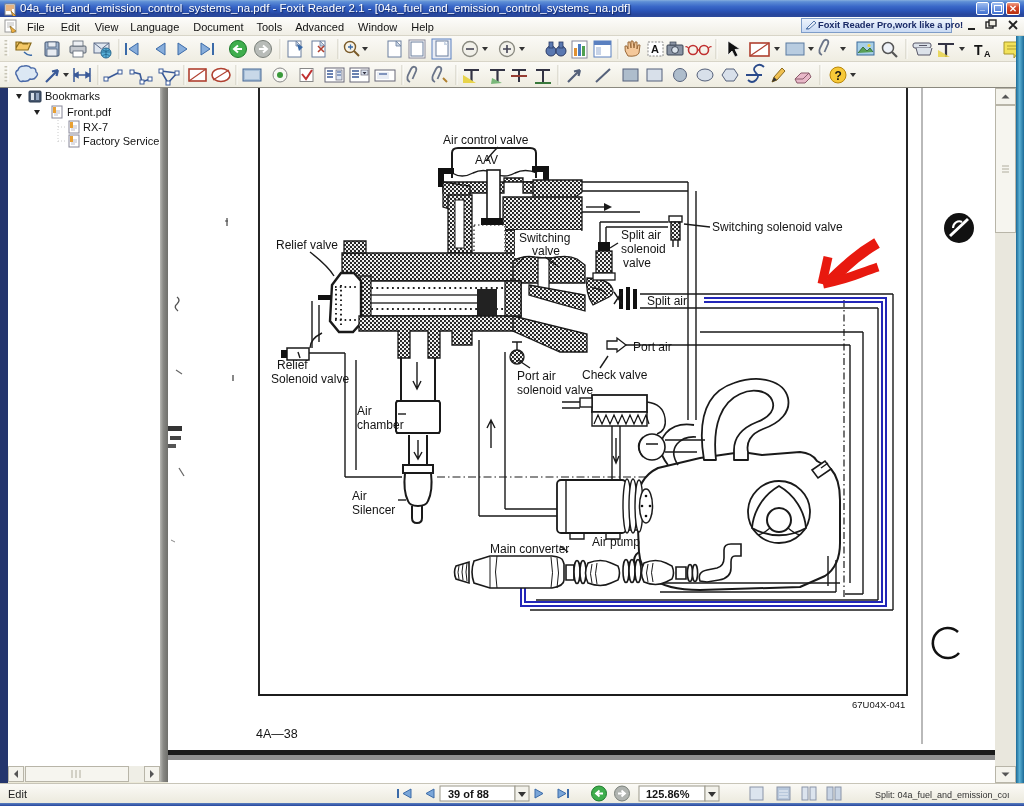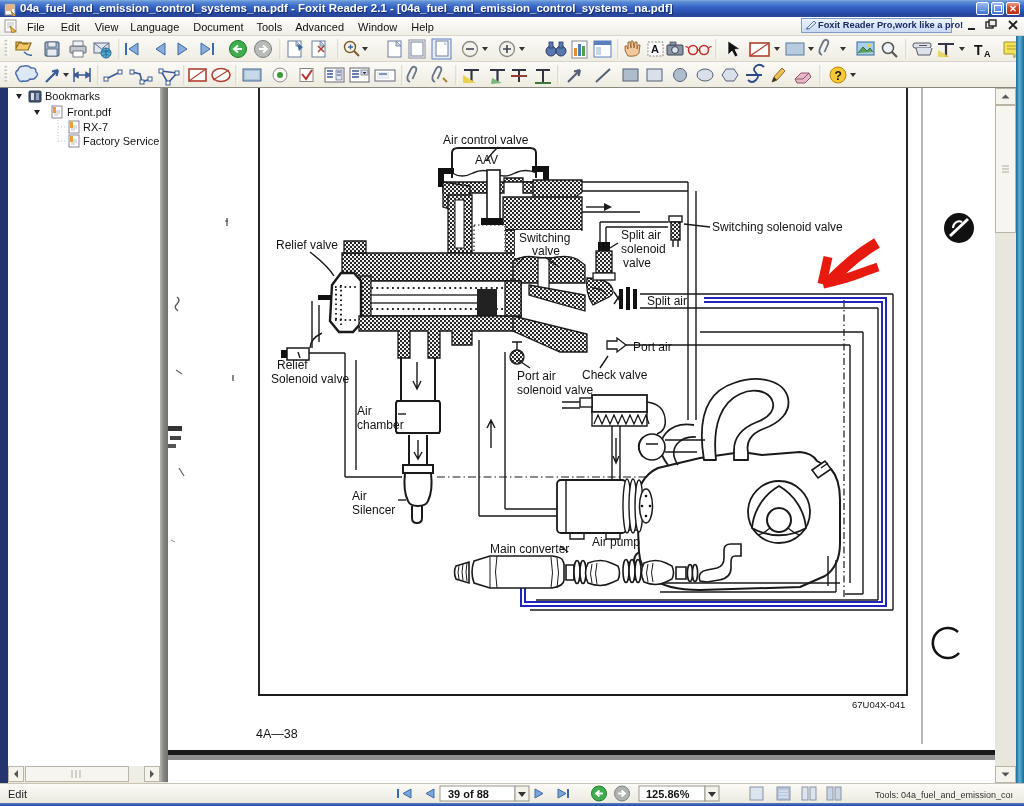--- a/index.html
+++ b/index.html
@@ -7,21 +7,21 @@
 <body>
 
 <div class="abs" style="left:0;top:0;width:1024px;height:17px;background:linear-gradient(180deg,#85aede 0%,#5d8ed6 10%,#3a68c8 38%,#2b55b8 62%,#27479e 85%,#2c4a9b 100%)"></div>
 <div class="abs" style="left:4px;top:2px;width:13px;height:13px">
 <svg width="13" height="13">
       <rect x="1" y="1" width="10" height="11" fill="#fff" stroke="#888"></rect>
       <path d="M2 3h8M2 5h8M2 7h6" stroke="#c60" stroke-width="1"></path>
       <path d="M7 8l5 5-3 1z" fill="#e8a33d" stroke="#7a5a1a" stroke-width=".6"></path>
     </svg>
 </div>
-<div class="abs" style="left:20px;top:2px;font-size:11.5px;font-weight:bold;color:#fff;text-shadow:1px 1px 1px rgba(10,20,60,.65);white-space:nowrap">04a_fuel_and_emission_control_systems_na.pdf - Foxit Reader 2.1 - [04a_fuel_and_emission_control_systems_na.pdf]</div>
+<div class="abs" style="left:20px;top:2px;font-size:11.5px;font-weight:normal;color:#fff;text-shadow:1px 1px 1px rgba(10,20,60,.65);white-space:nowrap">04a_fuel_and_emission_control_systems_na.pdf - Foxit Reader 2.1 - [04a_fuel_and_emission_control_systems_na.pdf]</div>
 
 <div class="abs" style="left:976px;top:2px;width:13px;height:13px;border-radius:2px;background:linear-gradient(#9dbdf0,#3f6fd0);border:1px solid #fff;box-sizing:border-box;color:#fff;font-size:9px;font-weight:bold;text-align:center;line-height:8px">_</div>
 <div class="abs" style="left:991px;top:2px;width:13px;height:13px;border-radius:2px;background:linear-gradient(#9dbdf0,#3f6fd0);border:1px solid #fff;box-sizing:border-box">
     <div style="margin:2px auto 0;width:6px;height:5px;border:1.5px solid #fff"></div>
   </div>
 <div class="abs" style="left:1006px;top:2px;width:14px;height:13px;border-radius:2px;background:linear-gradient(#f0a088,#d6492a 40%,#b83010);border:1px solid #fff;box-sizing:border-box;color:#fff;font-size:9.5px;font-weight:bold;text-align:center;line-height:11px">✕</div>
 
 <div class="abs" style="left:0;top:17px;width:1024px;height:19px;background:linear-gradient(#fdfdfb,#f0eee5);border-bottom:1px solid #d8d5c8;box-sizing:border-box"></div>
 <div class="abs" style="left:4px;top:19px;width:14px;height:14px"><svg width="14" height="14">
       <rect x="1" y="1" width="11" height="12" fill="#fff" stroke="#999"></rect>
@@ -645,15 +645,15 @@
 <g stroke="#8a94a8">
         <rect x="802" y="3" width="6" height="13" fill="#dce4ee"></rect>
         <rect x="810" y="3" width="6" height="13" fill="#dce4ee"></rect>
       </g>
 <g stroke="#8a94a8">
         <rect x="827" y="3" width="6" height="13" fill="#c8d4e4"></rect>
         <rect x="835" y="3" width="6" height="13" fill="#c8d4e4"></rect>
       </g>
 </g>
 </svg>
-<div class="abs" style="left:875px;top:790px;font-size:9px;color:#333;white-space:nowrap">Tools: 04a_fuel_and_emission_coı</div>
+<div class="abs" style="left:875px;top:790px;font-size:9px;color:#333;white-space:nowrap">Split: 04a_fuel_and_emission_coı</div>
 
 <div class="abs" style="left:0;top:803px;width:1024px;height:3px;background:linear-gradient(#5a7fc0,#27479e)"></div>
 
 </body></html>

